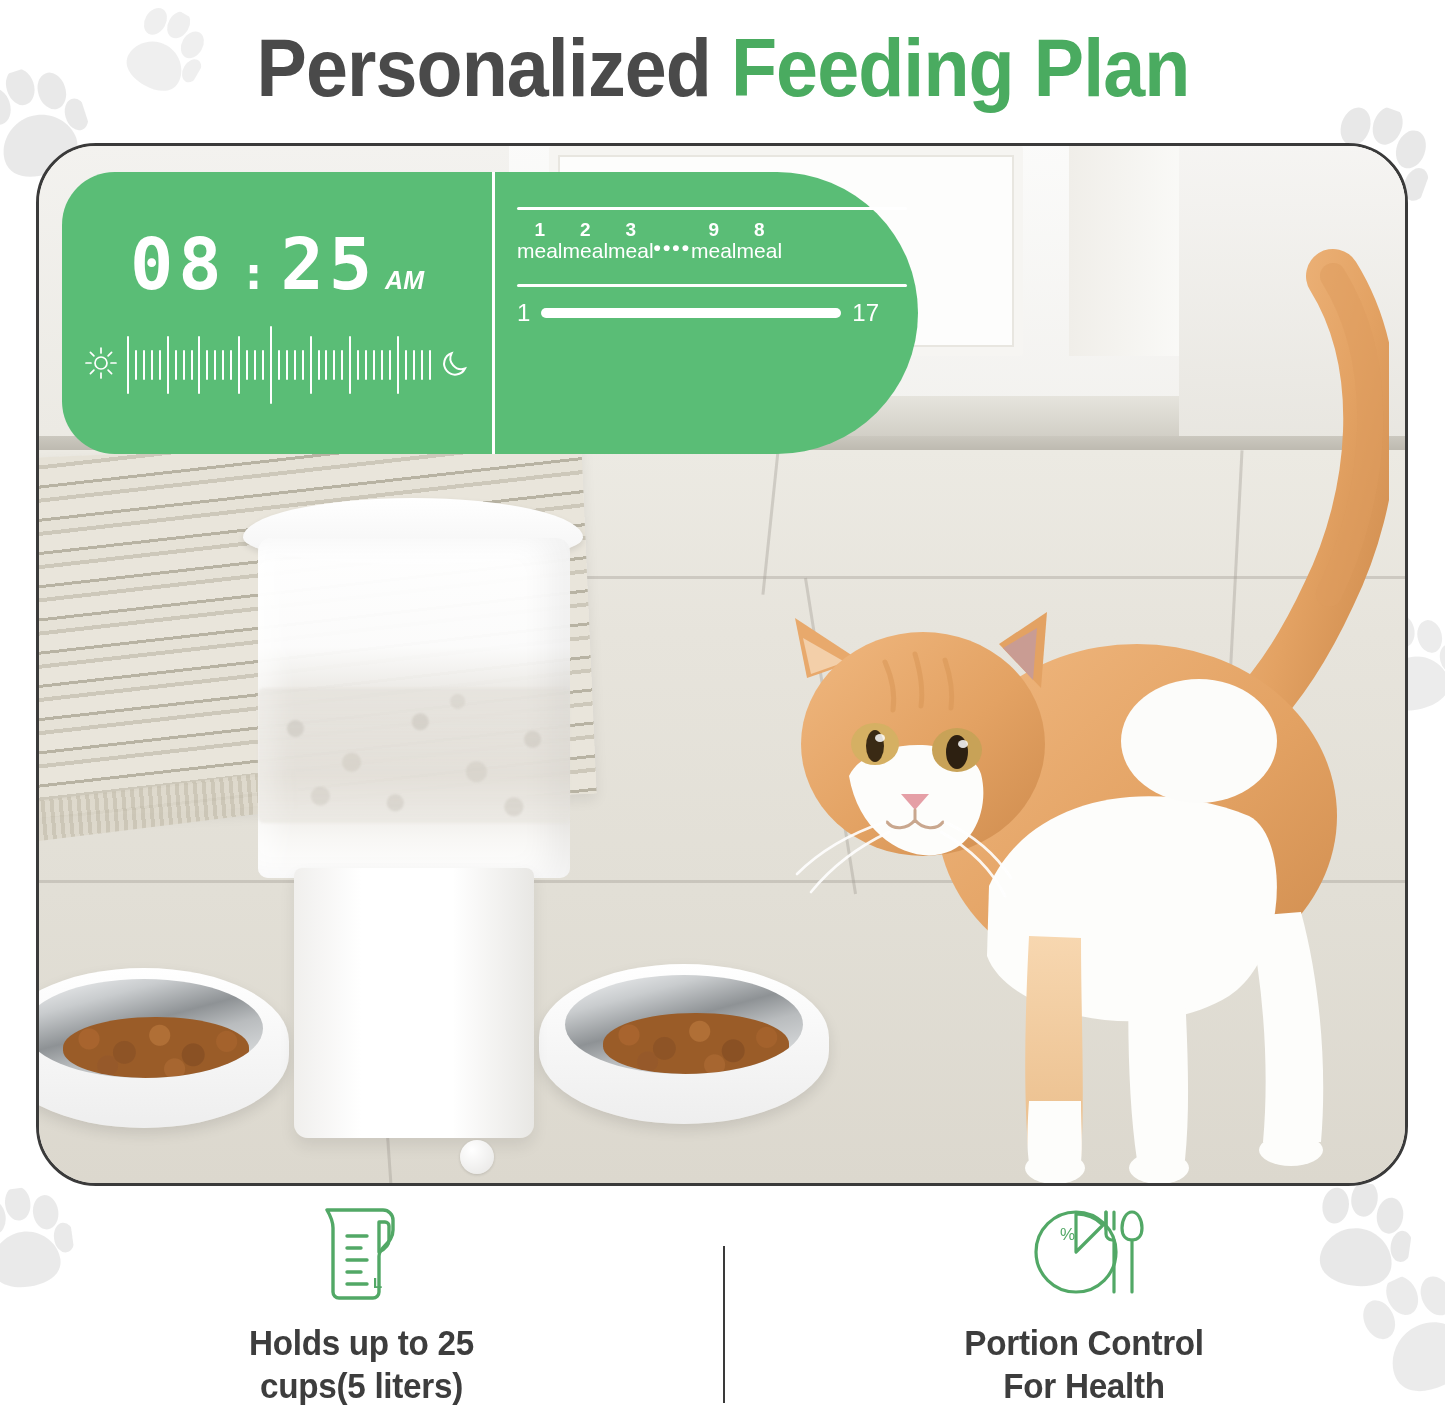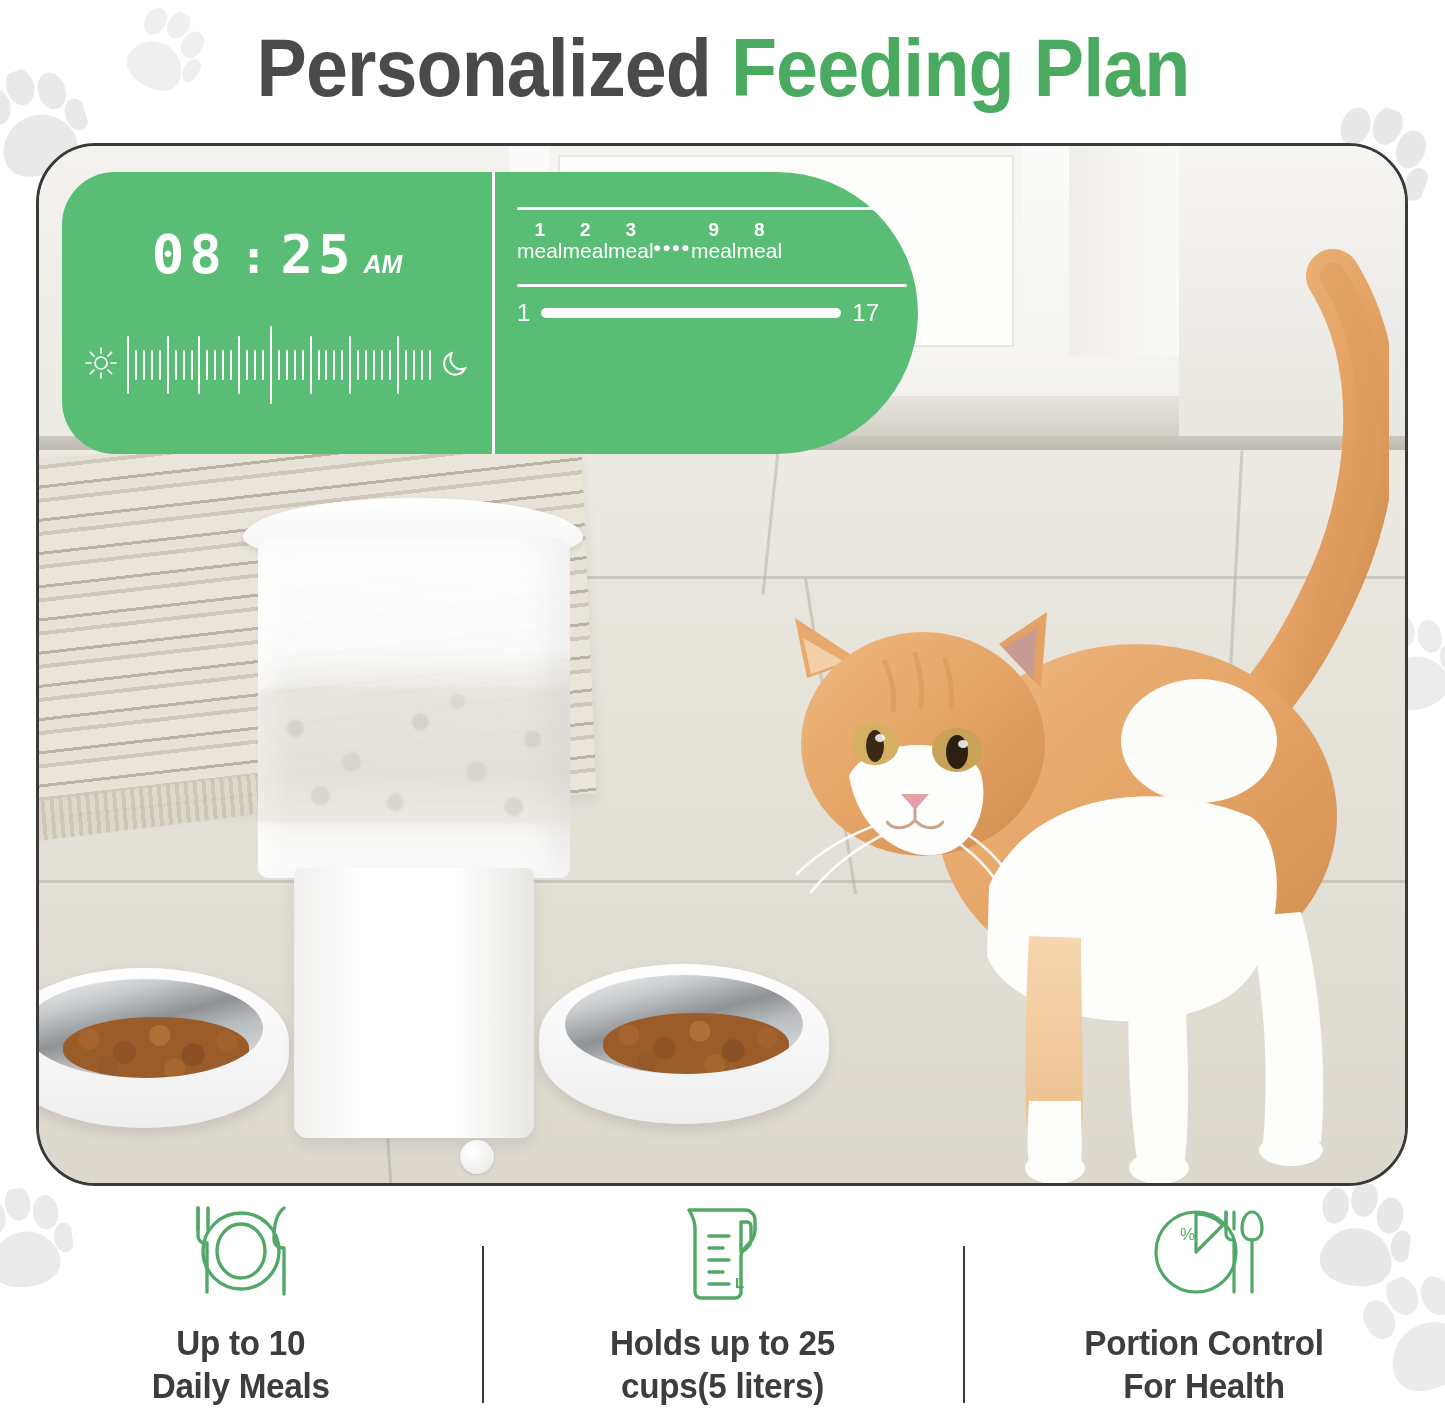--- a/index.html
+++ b/index.html
@@ -248,21 +248,21 @@
   }
   .clock {
     font-family: "DejaVu Sans Mono", monospace;
     color: #ffffff;
     display: flex;
     align-items: baseline;
     justify-content: center;
     margin-top: 22px;
   }
   .seg {
-    font-size: 54px;
+    font-size: 72px;
     font-weight: bold;
     letter-spacing: 5px;
     line-height: 1;
   }
   .colon { font-size: 46px; margin: 0 13px; font-weight: bold; }
   .ampm {
     font-size: 25px; font-style: italic; font-weight: bold;
     margin-left: 8px;
     font-family: "Liberation Sans", sans-serif;
   }
@@ -680,35 +680,20 @@
     <div class="slider-row">
       <span>1</span>
       <span class="slider-bar"></span>
       <span>17</span>
     </div>
   </div>
 </div>
 
 <div class="features">
 
-  <div class="feature">
-    <div class="feature-icon">
-      <svg width="118" height="100" viewBox="0 0 118 100" fill="none" stroke="#52a866" stroke-width="3.4" stroke-linecap="round" stroke-linejoin="round">
-        <circle cx="59" cy="47" r="38"></circle>
-        <ellipse cx="59" cy="47" rx="24" ry="27"></ellipse>
-        <path d="M16 4v28a7 7 0 0 0 7 7h2v49"></path>
-        <path d="M16 4v22M26 4v22"></path>
-        <path d="M102 4c-8 6-10 20-10 30 0 7 4 10 10 10v46"></path>
-      </svg>
-    </div>
-    <div class="feature-label">
-      <span>Up to 10</span><br>
-      <span>Daily Meals</span>
-    </div>
-  </div>
 
   <div class="feature">
     <div class="feature-icon">
       <svg width="96" height="100" viewBox="0 0 96 100" fill="none" stroke="#52a866" stroke-width="3.4" stroke-linecap="round" stroke-linejoin="round">
         <path d="M14 6h56a10 10 0 0 1 10 10v10c0 14-14 16-14 26v36a6 6 0 0 1-6 6H26a6 6 0 0 1-6-6V24c0-8-3-13-6-18z"></path>
         <path d="M66 18h6a4 4 0 0 1 4 4v14c0 6-6 10-10 12z"></path>
         <path d="M34 32h20M34 44h14M34 56h20M34 68h14M34 80h20"></path>
         <text x="60" y="84" font-family="Liberation Sans, sans-serif" font-size="15" font-weight="bold" fill="#52a866" stroke="none">L</text>
       </svg>
     </div>

